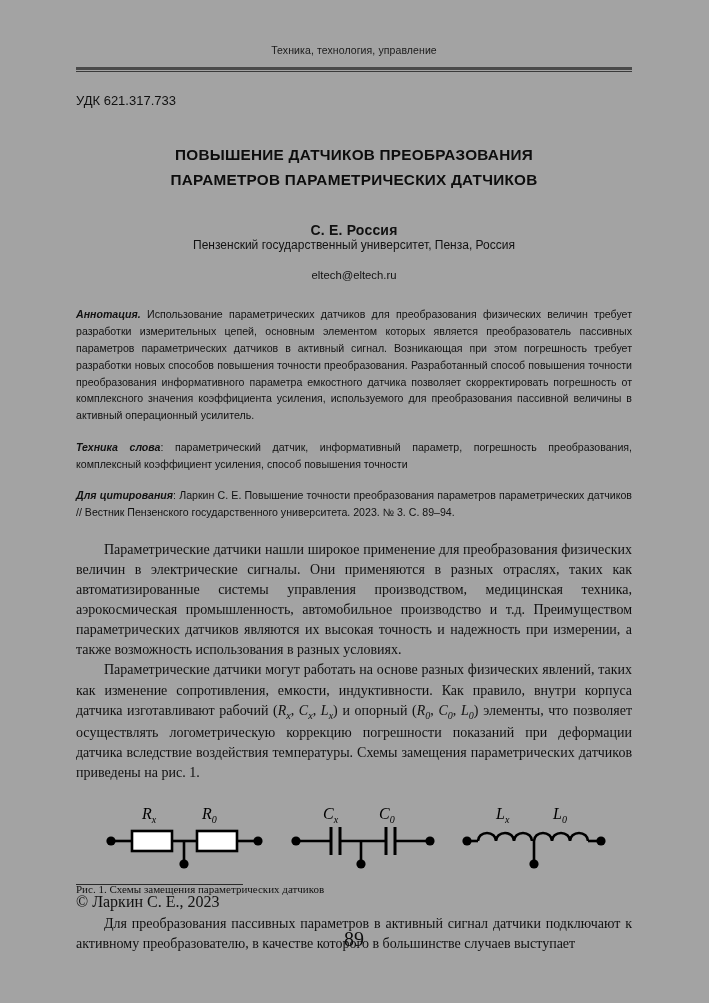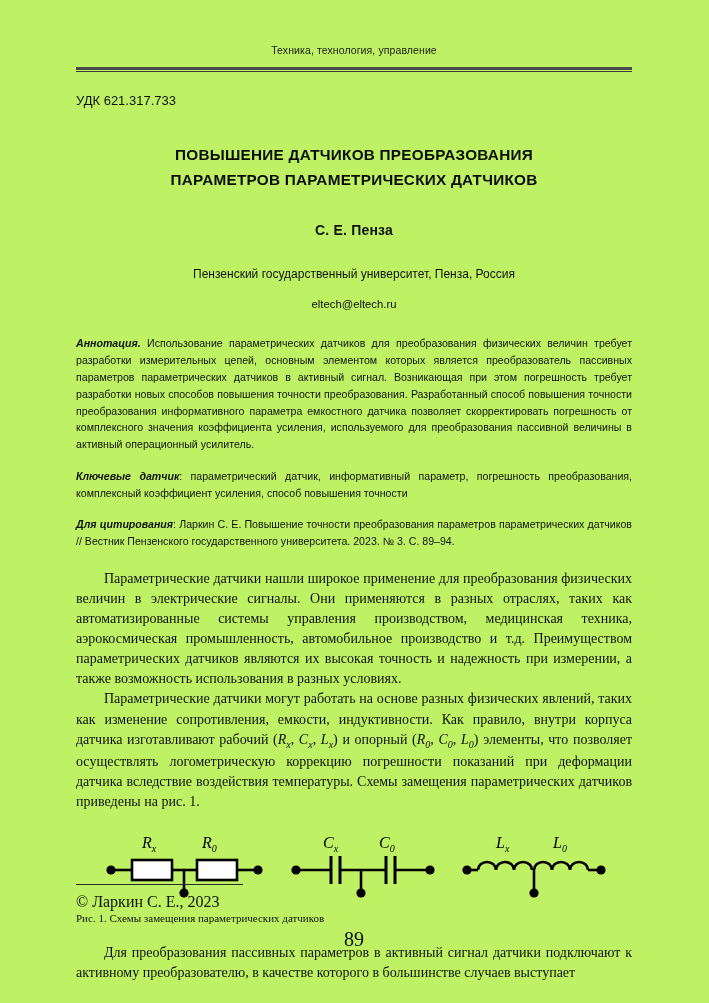--- a/index.html
+++ b/index.html
@@ -4,21 +4,21 @@
 <style>
   html, body {
     margin: 0;
     padding: 0;
     background: #ffffff;
   }
   .page {
     position: relative;
     width: 709px;
     height: 1003px;
-    background: #bef264;
+    background: #a3a3a3;
     overflow: hidden;
     font-family: "Liberation Serif", serif;
     color: #111111;
     text-decoration: underline;
   }
   .content {
     position: absolute;
     left: 76px;
     top: 0;
     width: 556px;
@@ -70,21 +70,20 @@
     font-weight: bold;
     font-size: 14px;
     text-align: center;
     margin-top: 30px;
     letter-spacing: 0.2px;
   }
   .affiliation {
     font-family: "Liberation Sans", sans-serif;
     font-size: 12px;
     text-align: center;
-    margin-top: 29px;
   }
   .email {
     font-family: "Liberation Sans", sans-serif;
     font-size: 11.3px;
     text-align: center;
     margin-top: 17px;
   }
 
   
   .meta {
@@ -186,27 +185,27 @@
       <div class="thin"></div>
     </div>
 
     <div class="udk">УДК 621.317.733</div>
 
     <div class="title">
       <div>ПОВЫШЕНИЕ ДАТЧИКОВ ПРЕОБРАЗОВАНИЯ</div>
       <div>ПАРАМЕТРОВ ПАРАМЕТРИЧЕСКИХ ДАТЧИКОВ</div>
     </div>
 
-    <div class="author">С. Е. Пенза</div>
+    <div class="author">С. Е. Россия</div>
     <div class="affiliation">Пензенский государственный университет, Пенза, Россия</div>
     <div class="email">eltech@eltech.ru</div>
 
     <div class="meta abstract"><span class="lbl">Аннотация.</span> <span>Использование параметрических датчиков для преобразования физических величин требует разработки измерительных цепей, основным элементом которых является преобразователь пассивных параметров параметрических датчиков в активный сигнал. Возникающая при этом погрешность требует разработки новых способов повышения точности преобразования. Разработанный способ повышения точности преобразования информативного параметра емкостного датчика позволяет скорректировать погрешность от комплексного значения коэффициента усиления, используемого для преобразования пассивной величины в активный операционный усилитель.</span></div>
 
-    <div class="meta keywords"><span class="lbl">Ключевые датчик</span><span>: параметрический датчик, информативный параметр, погрешность преобразования, комплексный коэффициент усиления, способ повышения точности</span></div>
+    <div class="meta keywords"><span class="lbl">Техника слова</span><span>: параметрический датчик, информативный параметр, погрешность преобразования, комплексный коэффициент усиления, способ повышения точности</span></div>
 
     <div class="meta citation"><span class="lbl">Для цитирования</span><span>: Ларкин С. Е. Повышение точности преобразования параметров параметрических датчиков // Вестник Пензенского государственного университета. 2023. № 3. С. 89–94.</span></div>
 
     <div class="body-par">Параметрические датчики нашли широкое применение для преобразования физических величин в электрические сигналы. Они применяются в разных отраслях, таких как автоматизированные системы управления производством, медицинская техника, аэрокосмическая промышленность, автомобильное производство и т.д. Преимуществом параметрических датчиков являются их высокая точность и надежность при измерении, а также возможность использования в разных условиях.</div>
 
     <div class="body-par tight"><span>Параметрические датчики могут работать на основе разных физических явлений, таких как изменение сопротивления, емкости, индуктивности. Как правило, внутри корпуса датчика изготавливают рабочий (</span><span class="m"><span>R</span><sub>x</sub></span><span>, </span><span class="m"><span>C</span><sub>x</sub></span><span>, </span><span class="m"><span>L</span><sub>x</sub></span><span>) и опорный (</span><span class="m"><span>R</span><sub>0</sub></span><span>, </span><span class="m"><span>C</span><sub>0</sub></span><span>, </span><span class="m"><span>L</span><sub>0</sub></span><span>) элементы, что позволяет осуществлять логометрическую коррекцию погрешности показаний при деформации датчика вследствие воздействия температуры. Схемы замещения параметрических датчиков приведены на рис. 1.</span></div>
 
     <div class="figure">
       <div class="figure-row">
 

